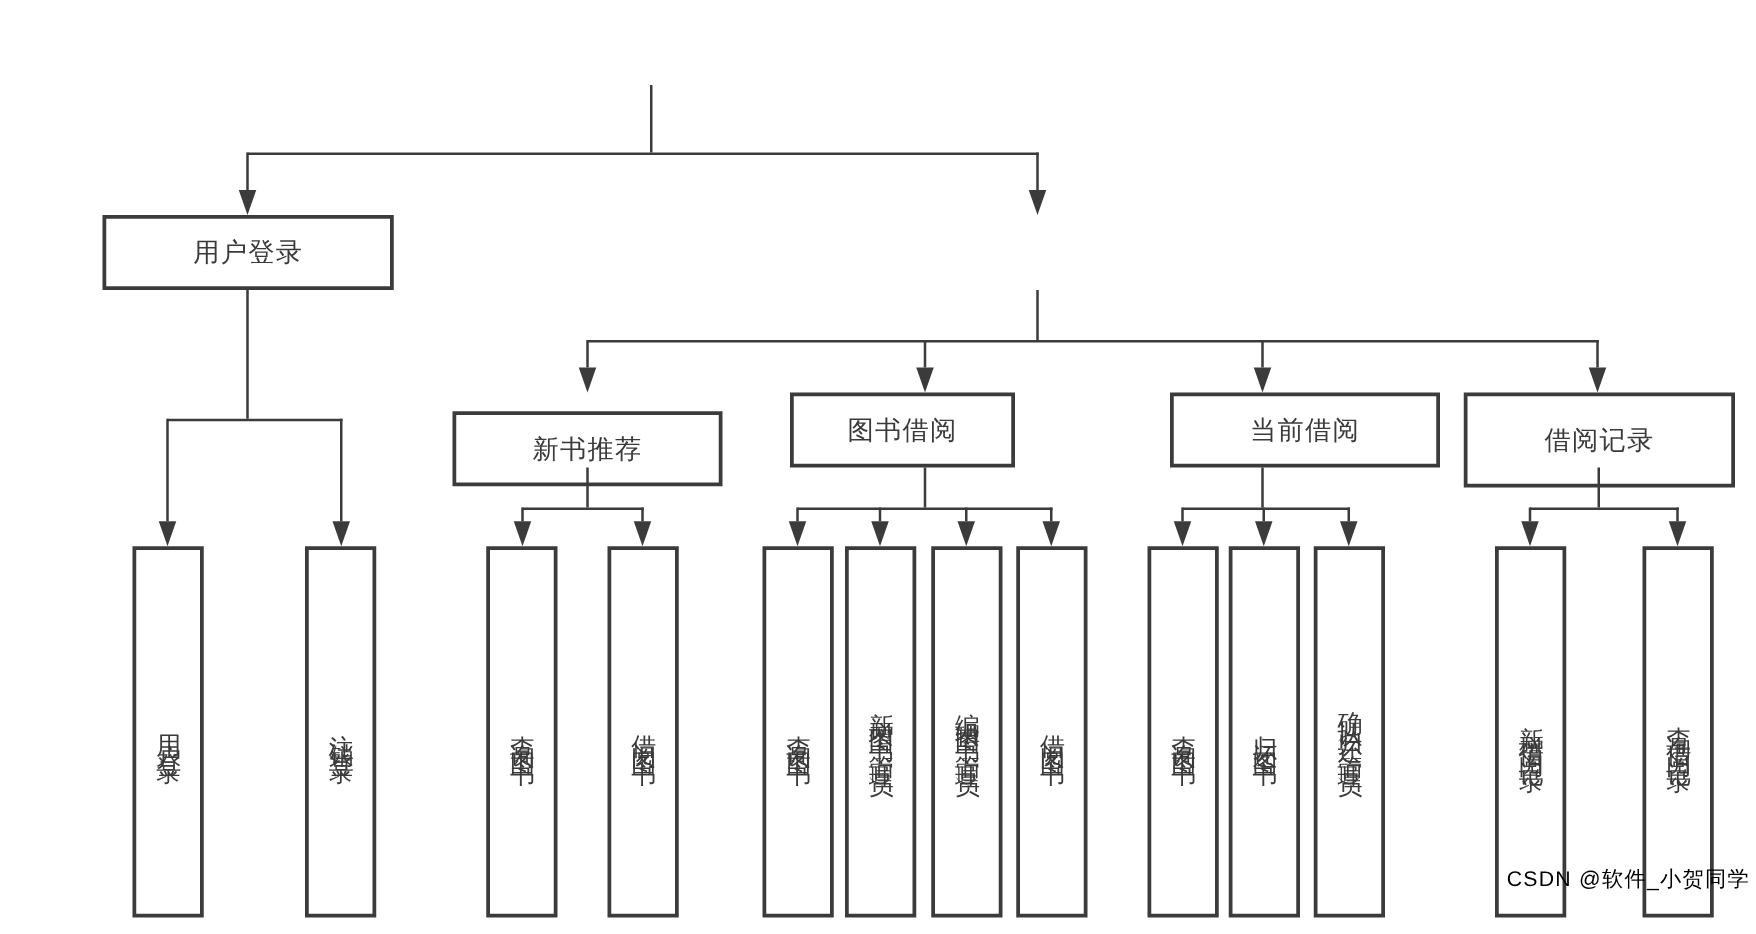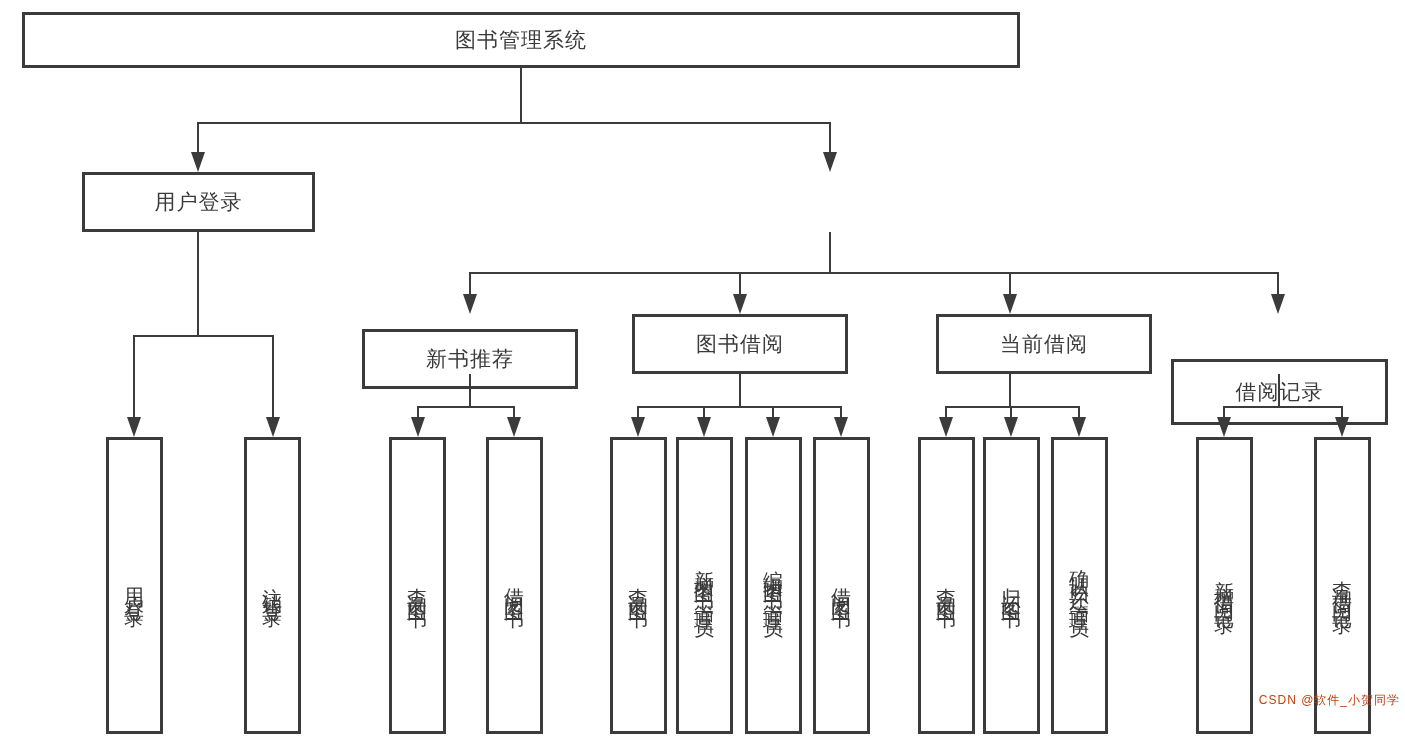--- a/index.html
+++ b/index.html
@@ -42,33 +42,30 @@
     position: absolute;
     width: 0; height: 0;
     border-left: 7px solid transparent;
     border-right: 7px solid transparent;
     border-top: 20px solid #3b3b3b;
   }
   #watermark {
     position: absolute;
     top: 692px;
     right: 5px;
-    font-size: 12px;
-    color: #c2410c;
+    font-size: 17px;
+    color: #000000;
     letter-spacing: 1px;
   }
 </style>
 </head>
 <body>
 
 <div id="canvas">
 
-  <div class="box" style="left:22px; top:12px; width:998px; height:56px;">
-    <span>图书管理系统</span>
-  </div>
 
   <div class="v" style="left:520px; top:68px; height:54px;"></div>
   <div class="h" style="left:198px; top:122px; width:633px;"></div>
   <div class="v" style="left:197px; top:122px; height:30px;"></div>
   <div class="ah" style="left:191px; top:152px;"></div>
   <div class="v" style="left:829px; top:122px; height:30px;"></div>
   <div class="ah" style="left:823px; top:152px;"></div>
 
   <div class="box" style="left:82px; top:172px; width:233px; height:60px;">
     <span>用户登录</span>
@@ -88,27 +85,27 @@
   <div class="v" style="left:739px; top:272px; height:22px;"></div>
   <div class="ah" style="left:733px; top:294px;"></div>
   <div class="v" style="left:1009px; top:272px; height:22px;"></div>
   <div class="ah" style="left:1003px; top:294px;"></div>
   <div class="v" style="left:1277px; top:272px; height:22px;"></div>
   <div class="ah" style="left:1271px; top:294px;"></div>
 
   <div class="box" style="left:362px; top:329px; width:216px; height:60px;">
     <span>新书推荐</span>
   </div>
-  <div class="box" style="left:632px; top:314px; width:216px; height:60px;">
+  <div class="box" style="left:632px; top:314px; width:180px; height:60px;">
     <span>图书借阅</span>
   </div>
   <div class="box" style="left:902px; top:314px; width:216px; height:60px;margin-left:34px;">
     <span>当前借阅</span>
   </div>
-  <div class="box" style="left:1171px; top:314px; width:217px; height:66px;margin-top:45px;">
+  <div class="box" style="left:1171px; top:314px; width:217px; height:76px;">
     <span>借阅记录</span>
   </div>
 
   <div class="v" style="left:469px; top:374px; height:32px;"></div>
   <div class="h" style="left:418px; top:406px; width:97px;"></div>
   <div class="v" style="left:417px; top:406px; height:11px;"></div>
   <div class="ah" style="left:411px; top:417px;"></div>
   <div class="v" style="left:513px; top:406px; height:11px;"></div>
   <div class="ah" style="left:507px; top:417px;"></div>
 

